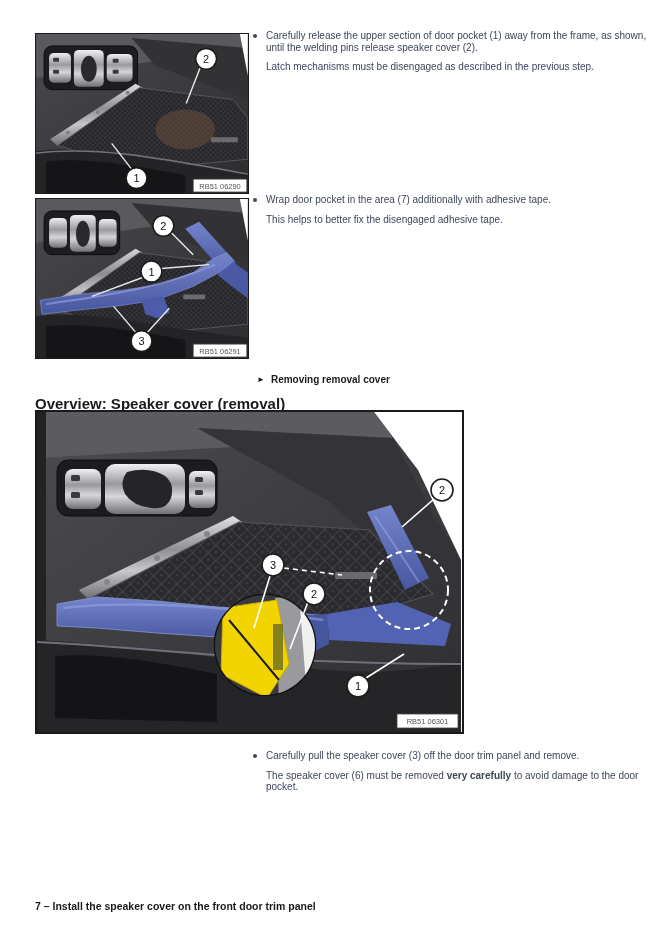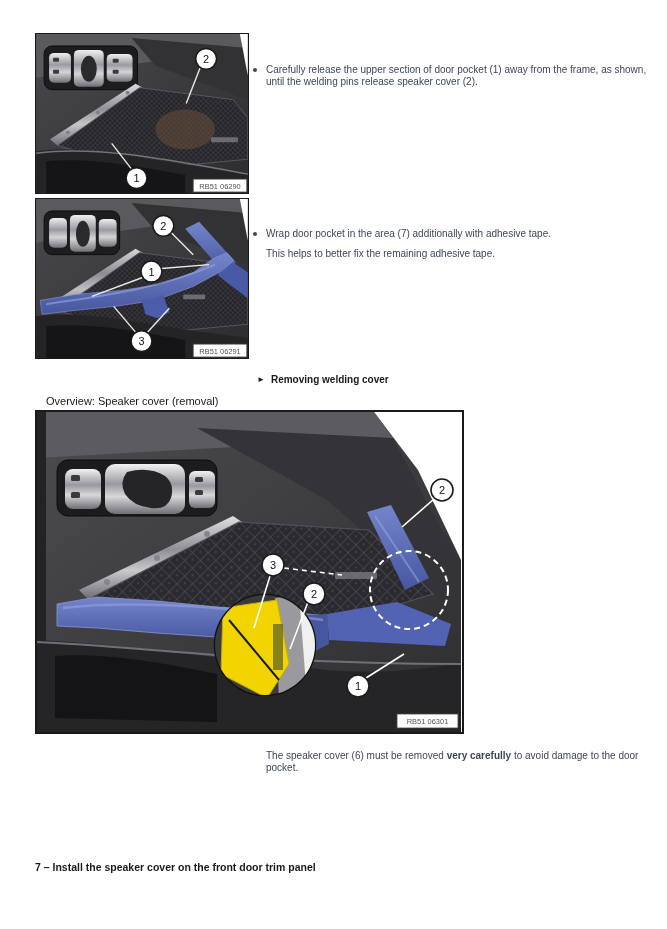--- a/index.html
+++ b/index.html
@@ -15,39 +15,39 @@
   .fig svg{display:block;width:100%;height:100%;}
   .fig1{left:35px;top:33px;width:214px;height:161px;}
   .fig2{left:35px;top:198px;width:214px;height:161px;}
   .fig3{left:35px;top:410px;width:429px;height:324px;border-width:2px;background:#fff;}
 
   
   .tcol{position:absolute;left:253px;width:404px;color:#3d4659;font-size:10px;line-height:11.7px;}
   .t1{top:30px;}
   .t2{top:194px;}
   .t3{top:750px;}
-  .bullet-item{display:flex;margin-bottom:8px;margin-top:34px;}
+  .bullet-item{display:flex;margin-bottom:8px;}
   .bullet{flex:0 0 13px;padding-top:3.5px;}
   .bullet::before{content:"";display:block;width:4px;height:4px;border-radius:50%;background:#3d4659;}
   .bullet-text{flex:1;}
   .note{margin:0 0 8px 13px;}
   .b{font-weight:bold;text-align:right;}
 
   .removing-heading{
     position:absolute;left:257px;top:374px;
     font-size:10px;font-weight:bold;color:#1a1a1a;
     display:flex;align-items:center;
   }
   .removing-heading .arrow{font-size:8px;margin-right:6px;transform:translateY(-0.5px);}
   .overview-label{
-    position:absolute;left:46px;top:395px;
-    font-size:11px;font-weight:normal;color:#1a1a1a;
+    position:absolute;left:35px;top:395px;
+    font-size:15px;font-weight:bold;color:#1a1a1a;
   }
   .footer-heading{
-    position:absolute;left:35px;top:861px;
+    position:absolute;left:35px;top:900px;
     font-size:10.5px;font-weight:bold;color:#1a1a1a;
   }
 
   .callout-num{font-size:11px;fill:#111;font-family:"Liberation Sans",sans-serif;}
   .fig-label-text{font-size:7.5px;fill:#555;font-family:"Liberation Sans",sans-serif;}
 </style>
 </head>
 <body>
 
 <div class="page">
@@ -179,33 +179,34 @@
         <text class="fig-label-text" x="185" y="155.5" text-anchor="middle">RB51 06291</text>
       </g>
     </svg>
   </div>
 
   <div class="tcol t1">
     <div class="bullet-item">
       <span class="bullet"></span>
       <div class="bullet-text">Carefully release the upper section of door pocket (1) away from the frame, as shown, until the welding pins release speaker cover (2).</div>
     </div>
+    <p class="note">Latch mechanisms must be disengaged as described in the previous step.</p>
   </div>
 
   <div class="tcol t2">
     <div class="bullet-item">
       <span class="bullet"></span>
       <div class="bullet-text">Wrap door pocket in the area (7) additionally with adhesive tape.</div>
     </div>
-    <p class="note">This helps to better fix the remaining adhesive tape.</p>
+    <p class="note">This helps to better fix the disengaged adhesive tape.</p>
   </div>
 
   <div class="removing-heading">
     <span class="arrow">►</span>
-    <span>Removing welding cover</span>
+    <span>Removing removal cover</span>
   </div>
   <div class="overview-label">Overview: Speaker cover (removal)</div>
 
   <div class="fig fig3">
     <svg viewBox="0 0 425 320">
       <defs>
         <linearGradient id="f3panel" x1="0" y1="0" x2="1" y2="1">
           <stop offset="0" stop-color="#4c4c50"></stop>
             <stop offset="1" stop-color="#2e2e31"></stop>
         </linearGradient>
@@ -296,18 +297,22 @@
         <text class="callout-num" x="321" y="278" text-anchor="middle">1</text>
       </g>
       <g>
         <rect x="360" y="302" width="61" height="14" fill="#fff" stroke="#444" stroke-width="0.8"></rect>
         <text class="fig-label-text" x="390.5" y="312" text-anchor="middle">RB51 06301</text>
       </g>
     </svg>
   </div>
 
   <div class="tcol t3">
+    <div class="bullet-item">
+      <span class="bullet"></span>
+      <div class="bullet-text">Carefully pull the speaker cover (3) off the door trim panel and remove.</div>
+    </div>
     <p class="note"><span>The speaker cover (6) must be removed </span><span class="b">very carefully</span><span> to avoid damage to the door pocket.</span></p>
   </div>
 
   <div class="footer-heading">7 – Install the speaker cover on the front door trim panel</div>
 
 </div>
 
 </body></html>

